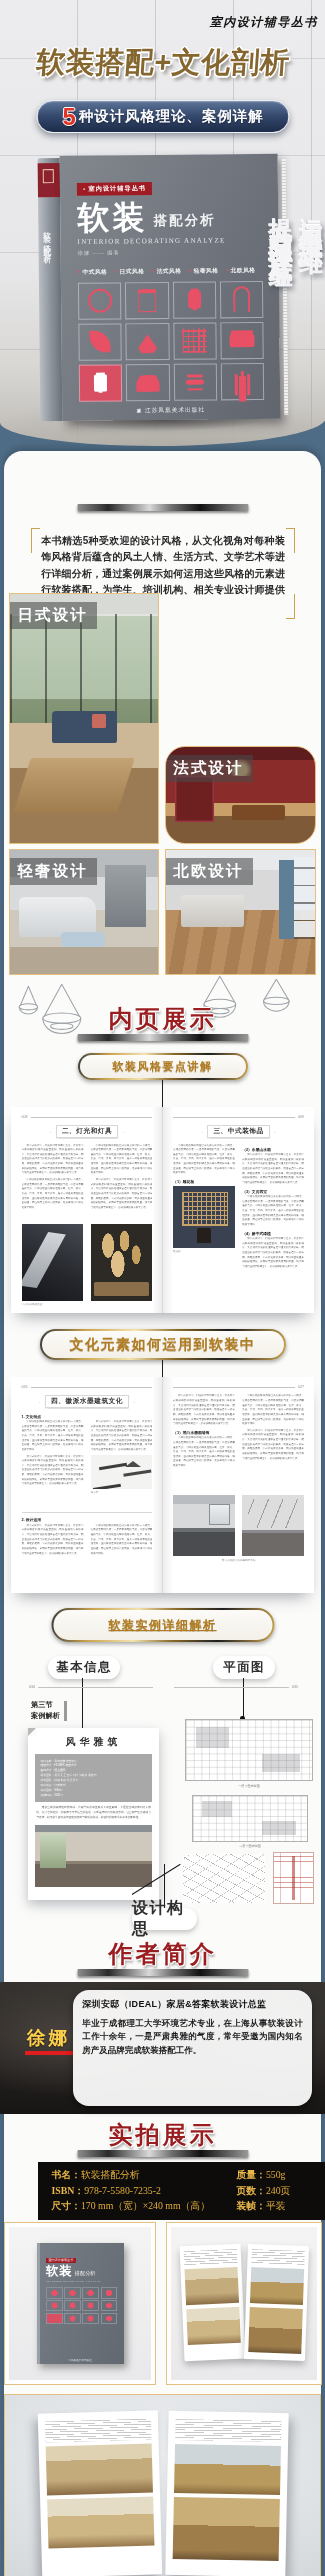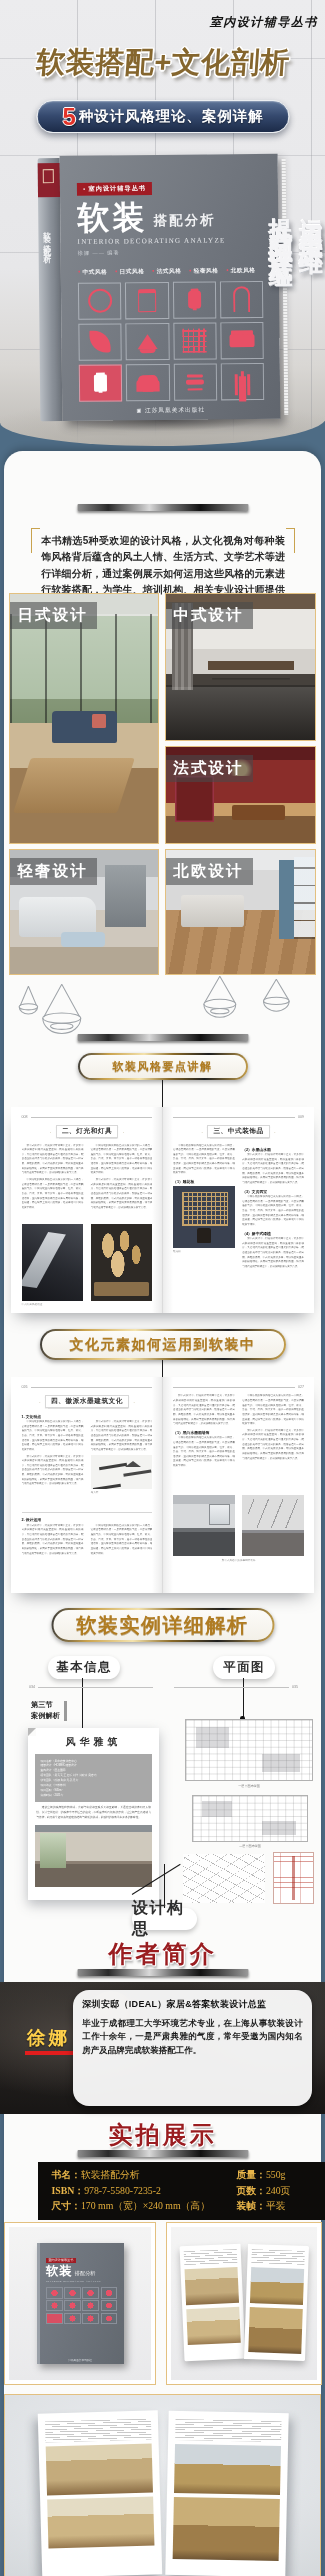--- a/index.html
+++ b/index.html
@@ -104,21 +104,21 @@
   .ph-jp { background:linear-gradient(180deg,#d8dbd5 0 9%,#aabda2 9% 42%,#7e9170 42% 52%,#ccb896 52% 70%,#9b7b54 70% 100%); }
   .ph-jp .win { position:absolute; left:0; top:8%; width:100%; height:44%;
     background:repeating-linear-gradient(90deg, rgba(30,32,30,.55) 0 2.1px, transparent 2.1px 35px), linear-gradient(180deg, rgba(255,255,255,.25), rgba(255,255,255,0)); }
   .ph-jp .sofa { position:absolute; left:28%; top:47%; width:44%; height:13%; background:#3d4f66; border-radius:4.1px 4.1px 2.1px 2.1px; }
   .ph-jp .cushion { position:absolute; left:55%; top:48%; width:10%; height:6%; background:#c86a5e; border-radius:1.5px; }
   .ph-jp .table { position:absolute; left:8%; top:66%; width:70%; height:22%; background:linear-gradient(180deg,#c3a273,#a07c4e); transform:skewX(-18deg); border-radius:3.1px; }
   .ph-cn { background:linear-gradient(180deg,#6a5847 0 10%,#e9e7e3 10% 38%,#d4d1cc 38% 55%,#46413c 55% 62%,#33302d 62% 100%); }
   .ph-cn .curt { position:absolute; left:4%; top:6%; width:14%; height:60%; background:repeating-linear-gradient(90deg,#6e6a66 0 3.1px,#8c8884 3.1px 6.2px); }
   .ph-cn .tbl { position:absolute; left:28%; top:46%; width:58%; height:6%; background:#5d4a38; box-shadow:0 13.4px 0 -4.1px rgba(20,18,16,.55); }
   .ph-cn .flo { position:absolute; left:0; bottom:0; width:100%; height:36%; background:linear-gradient(180deg, rgba(200,198,194,.2), rgba(20,18,16,.4)); }
-  .ph-fr { background:linear-gradient(180deg,#5e1c1e 0 14%,#8a2d2a 14% 58%,#caa06a 58% 72%,#7e5a38 72% 100%); }
+  .ph-fr { background:linear-gradient(180deg,#5e1c1e 0 14%,#8a2d2a 14% 58%,#caa06a 58% 72%,#7e5a38 72% 100%);border-radius:20px; }
   .ph-fr .chand { position:absolute; left:42%; top:8%; width:16%; height:22%;
     background:radial-gradient(circle at 50% 70%, #e9c987 0 30%, rgba(233,201,135,0) 60%); }
   .ph-fr .cab { position:absolute; left:6%; top:30%; width:26%; height:48%; background:#6e1f20; box-shadow:inset 0 0 0 1.5px #934;.5; }
   .ph-fr .desk { position:absolute; left:44%; top:60%; width:36%; height:16%; background:#7a4a26; border-radius:2.1px; }
   .ph-lux { background:linear-gradient(180deg,#b9bcbe 0 22%,#d8dadc 22% 48%,#cfc8bd 48% 78%,#b3a794 78% 100%); }
   .ph-lux .bed { position:absolute; left:6%; top:38%; width:52%; height:32%; background:linear-gradient(180deg,#eceeef,#cfd3d6); border-radius:5.2px 12.4px 4.1px 4.1px; }
   .ph-lux .bench { position:absolute; left:34%; top:66%; width:30%; height:12%; background:#b9cbd8; border-radius:4.1px; }
   .ph-lux .mir { position:absolute; left:64%; top:12%; width:28%; height:50%; background:linear-gradient(180deg,#9aa0a4,#777d82); }
   .ph-nd { background:linear-gradient(180deg,#e8e9ea 0 16%,#d9d9d9 16% 48%,#b98f62 48% 100%); }
   .ph-nd .wd { position:absolute; left:0; bottom:0; width:100%; height:52%;
@@ -356,26 +356,20 @@
       </div>
     </div>
 
     <div class="gphoto ph-jp" style="left:5.2px; top:142px; width:150px; height:251px;">
       <span class="chip">日式设计</span>
       <div class="win"></div>
         <div class="sofa"></div>
         <div class="cushion"></div>
         <div class="table"></div>
     </div>
-    <div class="gphoto ph-cn" style="left:161px; top:142px; width:151px; height:148px;">
-      <span class="chip">中式设计</span>
-      <div class="curt"></div>
-        <div class="tbl"></div>
-        <div class="flo"></div>
-    </div>
     <div class="gphoto ph-fr" style="left:161px; top:295px; width:151px; height:98px;">
       <span class="chip">法式设计</span>
       <div class="chand"></div>
         <div class="cab"></div>
         <div class="desk"></div>
     </div>
     <div class="gphoto ph-lux" style="left:5.2px; top:398px; width:150px; height:126px;">
       <span class="chip">轻奢设计</span>
       <div class="bed"></div>
         <div class="bench"></div>
@@ -405,20 +399,21 @@
         <path d="M60 4 L30 56 M60 4 L90 56"></path>
           <ellipse cx="60" cy="58" rx="31" ry="9"></ellipse>
           <path d="M29 58 a31 26 0 0 0 62 0"></path>
           <ellipse cx="60" cy="72" rx="18" ry="5"></ellipse>
         <path d="M170 10 L146 50 M170 10 L194 50"></path>
           <ellipse cx="170" cy="52" rx="25" ry="7"></ellipse>
           <path d="M145 52 a25 20 0 0 0 50 0"></path>
       </g>
     </svg>
 
+    <div class="sec-title" style="top:552px;">内页展示</div>
     <div class="marble" style="top:583px;"></div>
 
     <div class="gold-pill" style="top:602px; width:170px; height:27px;">
       <div class="in" style="font-size:11px;">软装风格要点讲解</div>
     </div>
     <div class="vline" style="left:158px; top:629px; height:49px;"></div>
     <div class="vdot" style="left:156px; top:677px;"></div>
 
     <div class="spread" style="left:7.2px; top:656px; width:303px; height:206px;">
       <div class="pg">
@@ -536,21 +531,21 @@
             </div>
           <div class="tcol">
               <div class="sphoto ph-ink" style="height:61px;"></div>
             </div>
         </div>
         <div class="scap" style="text-align:center;">新中式风格中的水墨画墙装饰</div>
       </div>
     </div>
 
     <div class="gold-pill" style="top:1157px; width:223px; height:34px;">
-      <div class="in" style="font-size:20px; font-family:'Liberation Serif',serif;">软装实例详细解析</div>
+      <div class="in" style="font-size:12px; font-family:'Liberation Serif',serif;text-decoration:underline;">软装实例详细解析</div>
     </div>
     <div class="white-pill" style="left:44px; top:1205px; width:72px; height:23px; font-size:12.4px;">基本信息</div>
     <div class="white-pill" style="left:209px; top:1205px; width:62px; height:23px; font-size:12.4px;">平面图</div>
     <div class="vline" style="left:78px; top:1227px; height:62px;"></div>
     <div class="varrow" style="left:76px; top:1289px;"></div>
     <div class="vline" style="left:239px; top:1227px; height:39px;"></div>
     <div class="vdot" style="left:236px; top:1265px;"></div>
 
     <div class="pnum-row" style="position:absolute; left:25px; top:1234px; width:124px;">
       <span>034</span>

